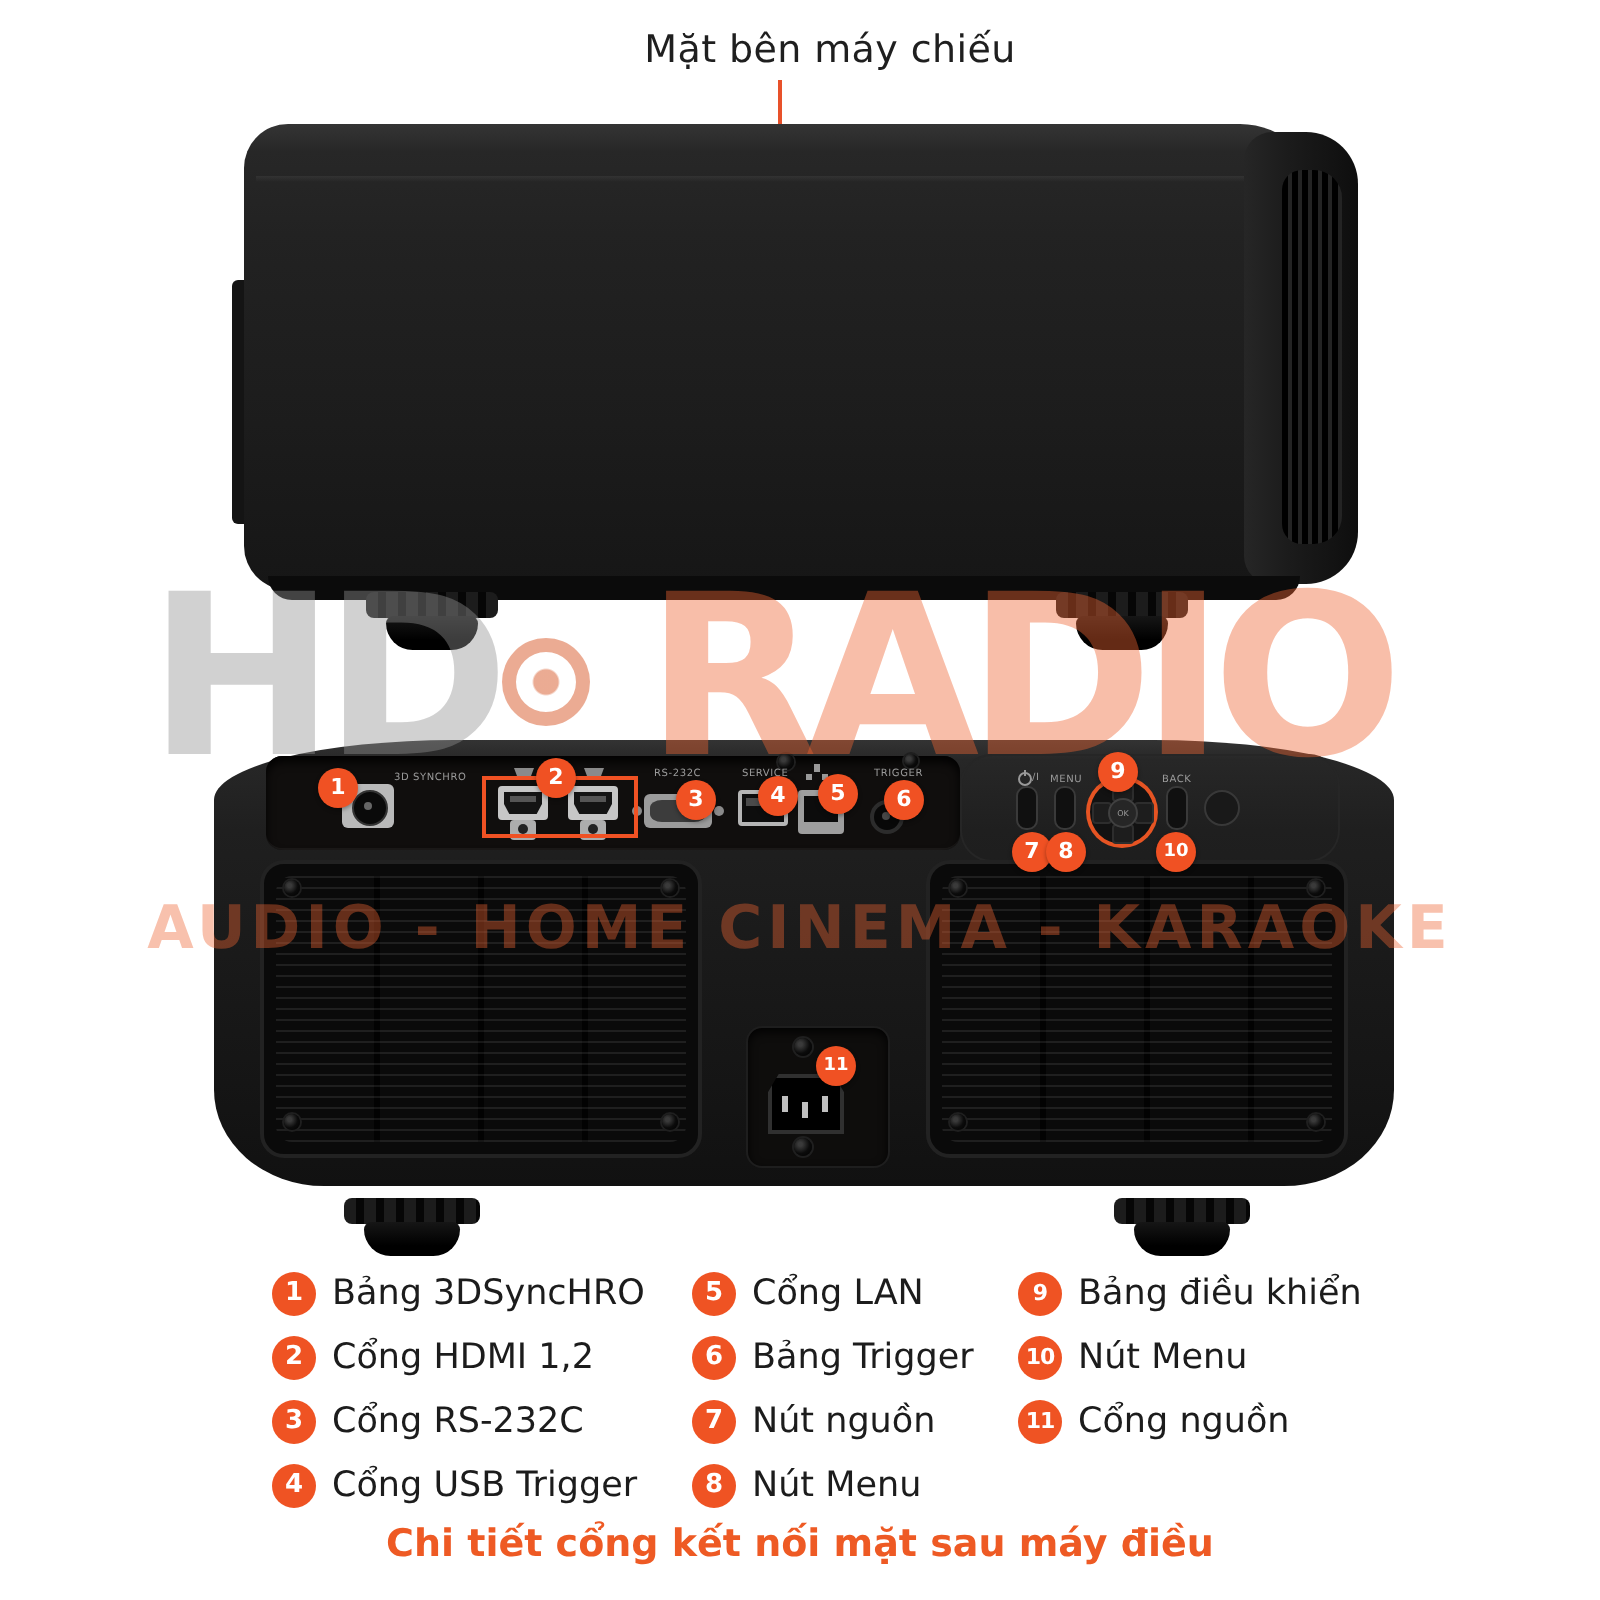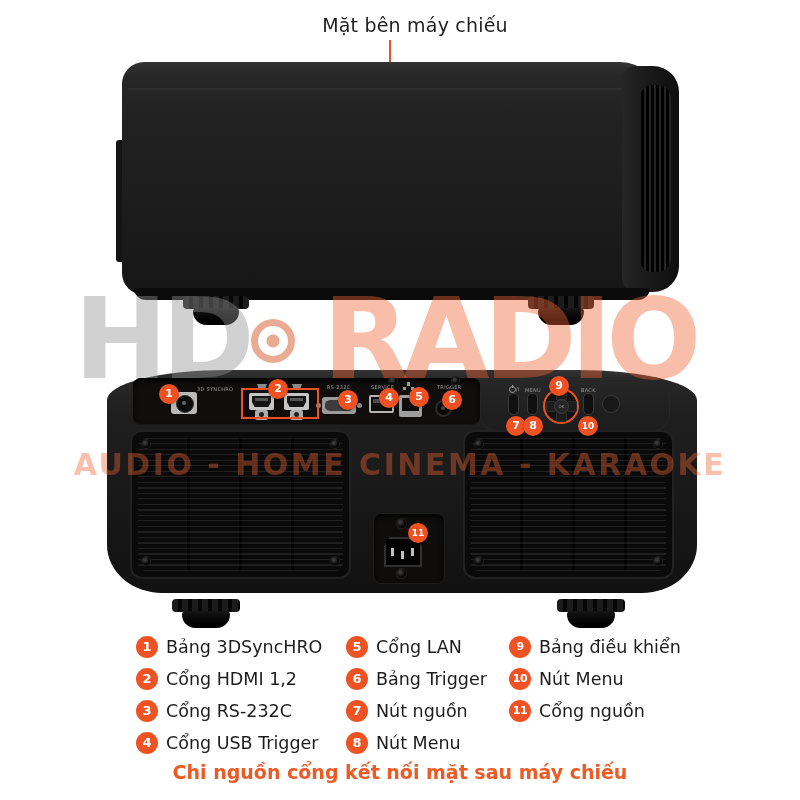--- a/index.html
+++ b/index.html
@@ -304,14 +304,14 @@
     <div class="litem">
         <span class="badge two">10</span>
         <span class="llabel">Nút Menu</span>
       </div>
     <div class="litem">
         <span class="badge two">11</span>
         <span class="llabel">Cổng nguồn</span>
       </div>
   </div>
 
-  <div class="abs footer">Chi nguồn cổng kết nối mặt sau máy chiếu</div>
+  <div class="abs footer">Chi tiết cổng kết nối mặt sau máy điều</div>
 </div>
 
 </body></html>

